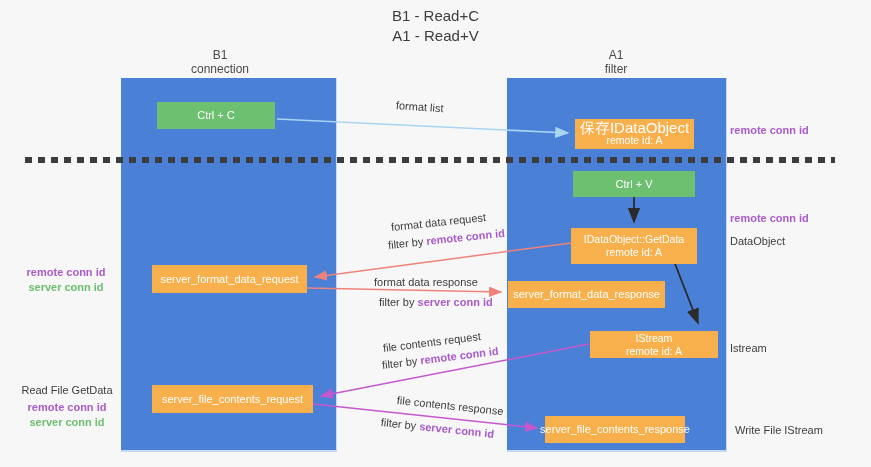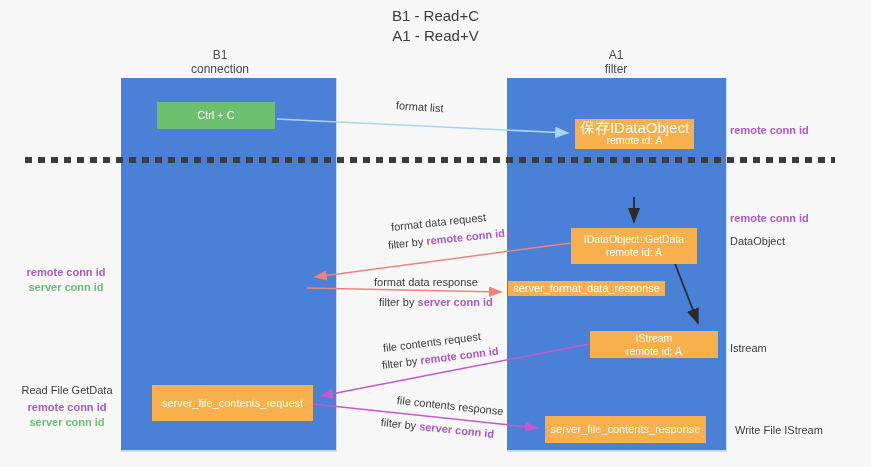--- a/index.html
+++ b/index.html
@@ -87,41 +87,47 @@
 
   <div class="box green" style="left:157px;top:102px;width:118px;height:27px">
     <div>Ctrl + C</div>
   </div>
 
   <div class="box orange" style="left:575px;top:119px;width:119px;height:30px">
     <div style="font-size:15px">保存IDataObject</div>
     <div style="font-size:10.5px">remote id: A</div>
   </div>
 
+  <div class="box green" style="left:573px;top:171px;width:122px;height:26px">
+    <div>Ctrl + V</div>
+  </div>
 
   <div class="box orange" style="left:571px;top:228px;width:126px;height:36px">
     <div style="font-size:10.5px">IDataObject::GetData</div>
     <div style="font-size:10.5px">remote id: A</div>
   </div>
 
+  <div class="box orange" style="left:152px;top:265px;width:155px;height:28px">
+    <div>server_format_data_request</div>
+  </div>
 
-  <div class="box orange" style="left:508px;top:281px;width:157px;height:15px">
+  <div class="box orange" style="left:508px;top:281px;width:157px;height:27px">
     <div>server_format_data_response</div>
   </div>
 
   <div class="box orange" style="left:590px;top:331px;width:128px;height:27px">
     <div style="font-size:10.5px">IStream</div>
     <div style="font-size:10.5px">remote id: A</div>
   </div>
 
-  <div class="box orange" style="left:152px;top:385px;width:161px;height:36px">
+  <div class="box orange" style="left:152px;top:385px;width:161px;height:28px">
     <div>server_file_contents_request</div>
   </div>
 
-  <div class="box orange" style="left:545px;top:416px;width:161px;height:27px">
+  <div class="box orange" style="left:545px;top:416px;width:140px;height:27px">
     <div>server_file_contents_response</div>
   </div>
 
   <div class="alabel" style="left:396px;top:99px;transform:rotate(4deg)">format list</div>
 
   <div class="alabel" style="left:391px;top:221px;transform:rotate(-6deg)">format data request</div>
   <div class="alabel" style="left:388px;top:239px;transform:rotate(-6deg)">
     <span>filter by</span>
     <span class="key">remote conn id</span>
   </div>

